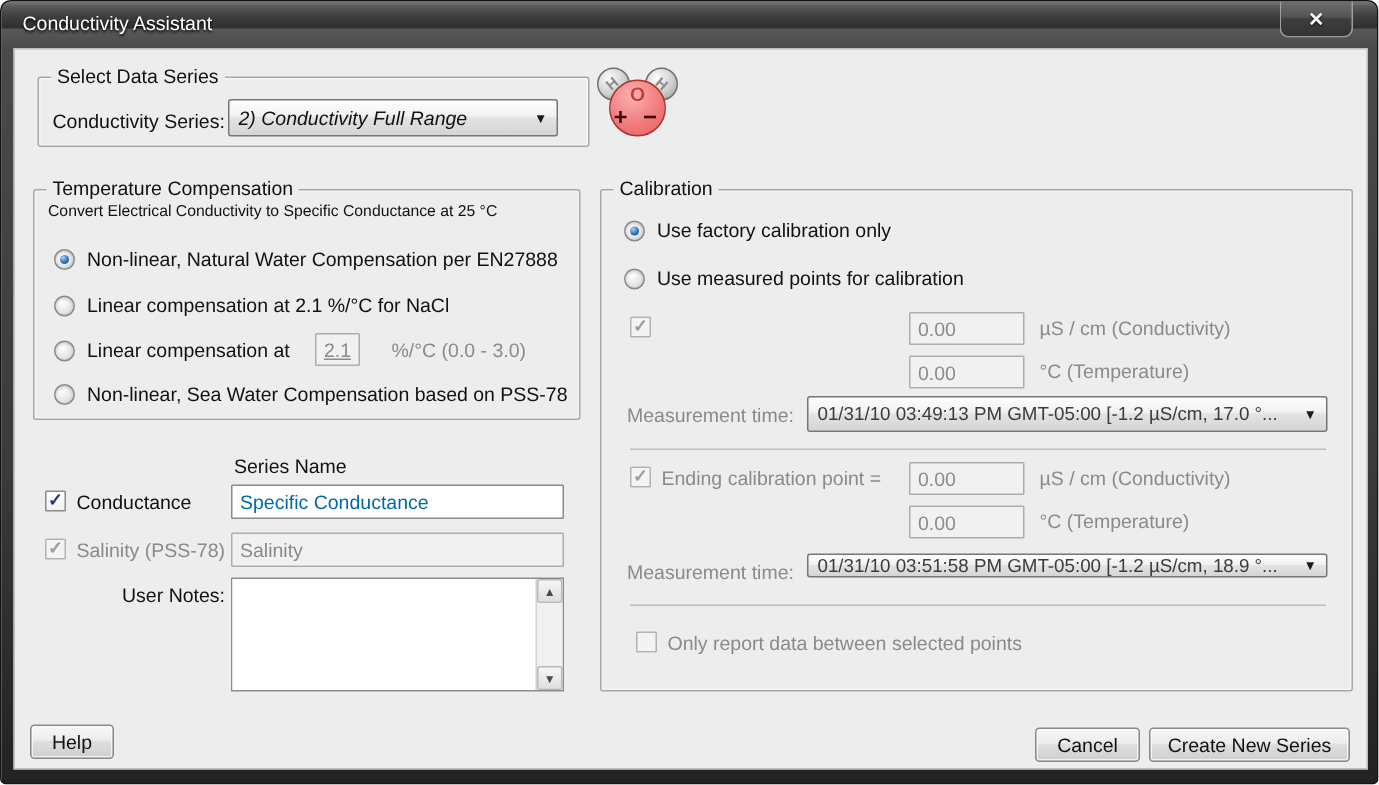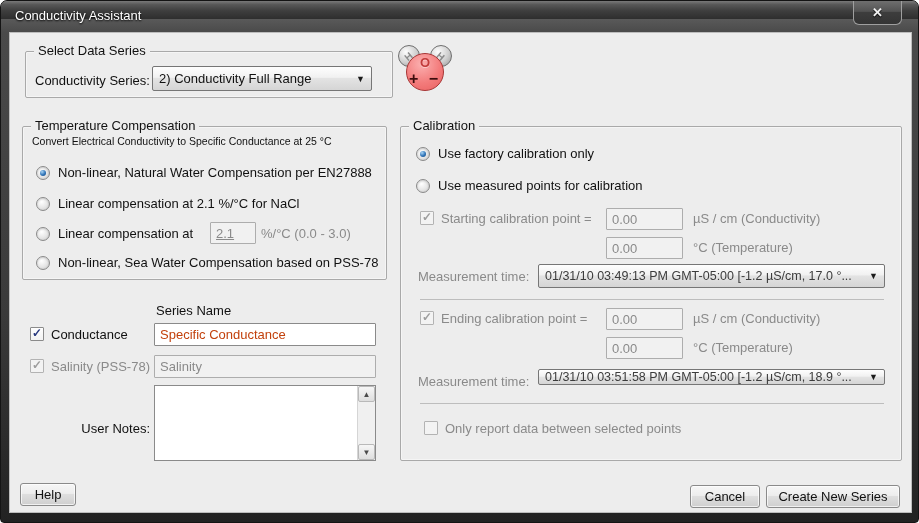--- a/index.html
+++ b/index.html
@@ -52,21 +52,21 @@
 
   .cb { position:absolute; width:14px; height:14px; border:1px solid #8b8b8b;
         background:linear-gradient(180deg,#fefefe,#f2f2f2); border-radius:1px;
         display:flex; align-items:center; justify-content:center; }
   .cb .mark { font-size:12px; font-weight:bold; color:#27387e; line-height:1; margin-top:-2px; }
   .cb.disbox { border-color:#b3b3b3; background:#f3f3f3; }
   .cb.disbox .mark { color:#9d9d9d; }
 
   .tin { position:absolute; border:1px solid #8a8a8a; border-radius:1px;
          font:13px "Liberation Sans", sans-serif; padding:1px 5px;
-         background:#fff; color:#c2410c; outline:none; }
+         background:#fff; color:#0369a1; outline:none; }
   .tin.disfield { background:#f1f1f1; color:#8a8a8a; border-color:#adadad; }
 
   .combo { position:absolute; display:flex; align-items:center;
            border:1px solid #767676; border-radius:2px; padding:0 6px; cursor:pointer;
            background:linear-gradient(180deg,#fefefe,#f1f1f1 45%,#e3e3e3 50%,#d5d5d5); }
   .combo .ctext { flex:1; overflow:hidden; white-space:nowrap; }
   .combo .carrow { font-size:9px; color:#1a1a1a; margin-left:6px; flex:none; }
 
   .sep { position:absolute; border-top:1px solid #bdbdbd; height:0; }
 
@@ -114,21 +114,21 @@
   </div>
   <div class="closebtn">
     <span>✕</span>
   </div>
 
   <div class="content">
 
     <div class="gbox" style="left:15px; top:18px; width:368px; height:47px;">
       <span class="gtitle">Select Data Series</span>
       <span class="lbl" style="left:9px; top:21px;">Conductivity Series:</span>
-      <div class="combo" style="left:126px; top:14px; width:220px; height:25px;">
+      <div class="combo" style="left:126px; top:14px; width:220px; height:25px;font-style:italic;">
         <span class="ctext">2) Conductivity Full Range</span>
         <span class="carrow">▼</span>
       </div>
     </div>
 
     <div class="mol">
       <div class="hyd h-left">
           <span>H</span>
         </div>
       <div class="hyd h-right">
@@ -145,42 +145,42 @@
       <span class="lbl" style="left:9px; top:8px; font-size:10.5px;">Convert Electrical Conductivity to Specific Conductance at 25 °C</span>
 
       <div class="radio sel" style="left:13px; top:39px;"></div>
       <span class="lbl" style="left:35px; top:38px;">Non-linear, Natural Water Compensation per EN27888</span>
 
       <div class="radio" style="left:13px; top:70px;"></div>
       <span class="lbl" style="left:35px; top:69px;">Linear compensation at 2.1 %/°C for NaCl</span>
 
       <div class="radio" style="left:13px; top:100px;"></div>
       <span class="lbl" style="left:35px; top:99px;">Linear compensation at</span>
-      <input class="tin disfield" style="left: 187px; top: 95px; width: 46px; height: 22px; text-decoration: underline;" value="2.1">
+      <input class="tin disfield" style="left: 187px; top: 95px; width: 30px; height: 22px; text-decoration: underline;" value="2.1">
       <span class="lbl dis" style="left:238px; top:99px;">%/°C  (0.0 - 3.0)</span>
 
       <div class="radio" style="left:13px; top:129px;"></div>
       <span class="lbl" style="left:35px; top:128px;">Non-linear, Sea Water Compensation based on PSS-78</span>
     </div>
 
     <span class="lbl" style="left:146px; top:270px;">Series Name</span>
 
     <div class="cb" style="left:20px; top:294px;">
       <span class="mark">✓</span>
     </div>
     <span class="lbl" style="left:41px; top:294px;">Conductance</span>
     <input class="tin" style="left: 144px; top: 290px; width: 222px; height: 23px;" value="Specific Conductance">
 
     <div class="cb disbox" style="left:20px; top:326px;">
       <span class="mark">✓</span>
     </div>
     <span class="lbl dis" style="left:41px; top:326px;">Salinity (PSS-78)</span>
     <input class="tin disfield" style="left: 144px; top: 322px; width: 222px; height: 23px;" value="Salinity">
 
-    <span class="lbl" style="left:66px; top:356px; width:74px; text-align:right;margin-top:32px;">User Notes:</span>
+    <span class="lbl" style="left:66px; top:356px; width:74px; text-align:right;">User Notes:</span>
     <div class="notes-wrap">
       <textarea value="" style=""></textarea>
       <div class="vscroll">
         <div class="sbtn">
             <span>▲</span>
           </div>
         <div class="strack"></div>
         <div class="sbtn">
             <span>▼</span>
           </div>
@@ -192,21 +192,20 @@
 
       <div class="radio sel" style="left:15px; top:20px;"></div>
       <span class="lbl" style="left:37px; top:19px;">Use factory calibration only</span>
 
       <div class="radio" style="left:15px; top:52px;"></div>
       <span class="lbl" style="left:37px; top:51px;">Use measured points for calibration</span>
 
       <div class="cb disbox" style="left:19px; top:84px;">
         <span class="mark">✓</span>
       </div>
-      <span class="lbl dis" style="left:40px; top:84px;">Starting calibration point =</span>
       <input class="tin disfield" style="left: 205px; top: 81px; width: 77px; height: 22px;" value="0.00">
       <span class="lbl dis" style="left:292px; top:84px;">µS / cm (Conductivity)</span>
 
       <input class="tin disfield" style="left: 205px; top: 110px; width: 77px; height: 22px;" value="0.00">
       <span class="lbl dis" style="left:292px; top:113px;">°C (Temperature)</span>
 
       <span class="lbl dis" style="left:17px; top:142px;">Measurement time:</span>
       <div class="combo" style="left:137px; top:137px; width:347px; height:24px; font-size:12.5px; color:#3c3c3c;">
         <span class="ctext">01/31/10 03:49:13 PM GMT-05:00 [-1.2 µS/cm, 17.0 °...</span>
         <span class="carrow">▼</span>

